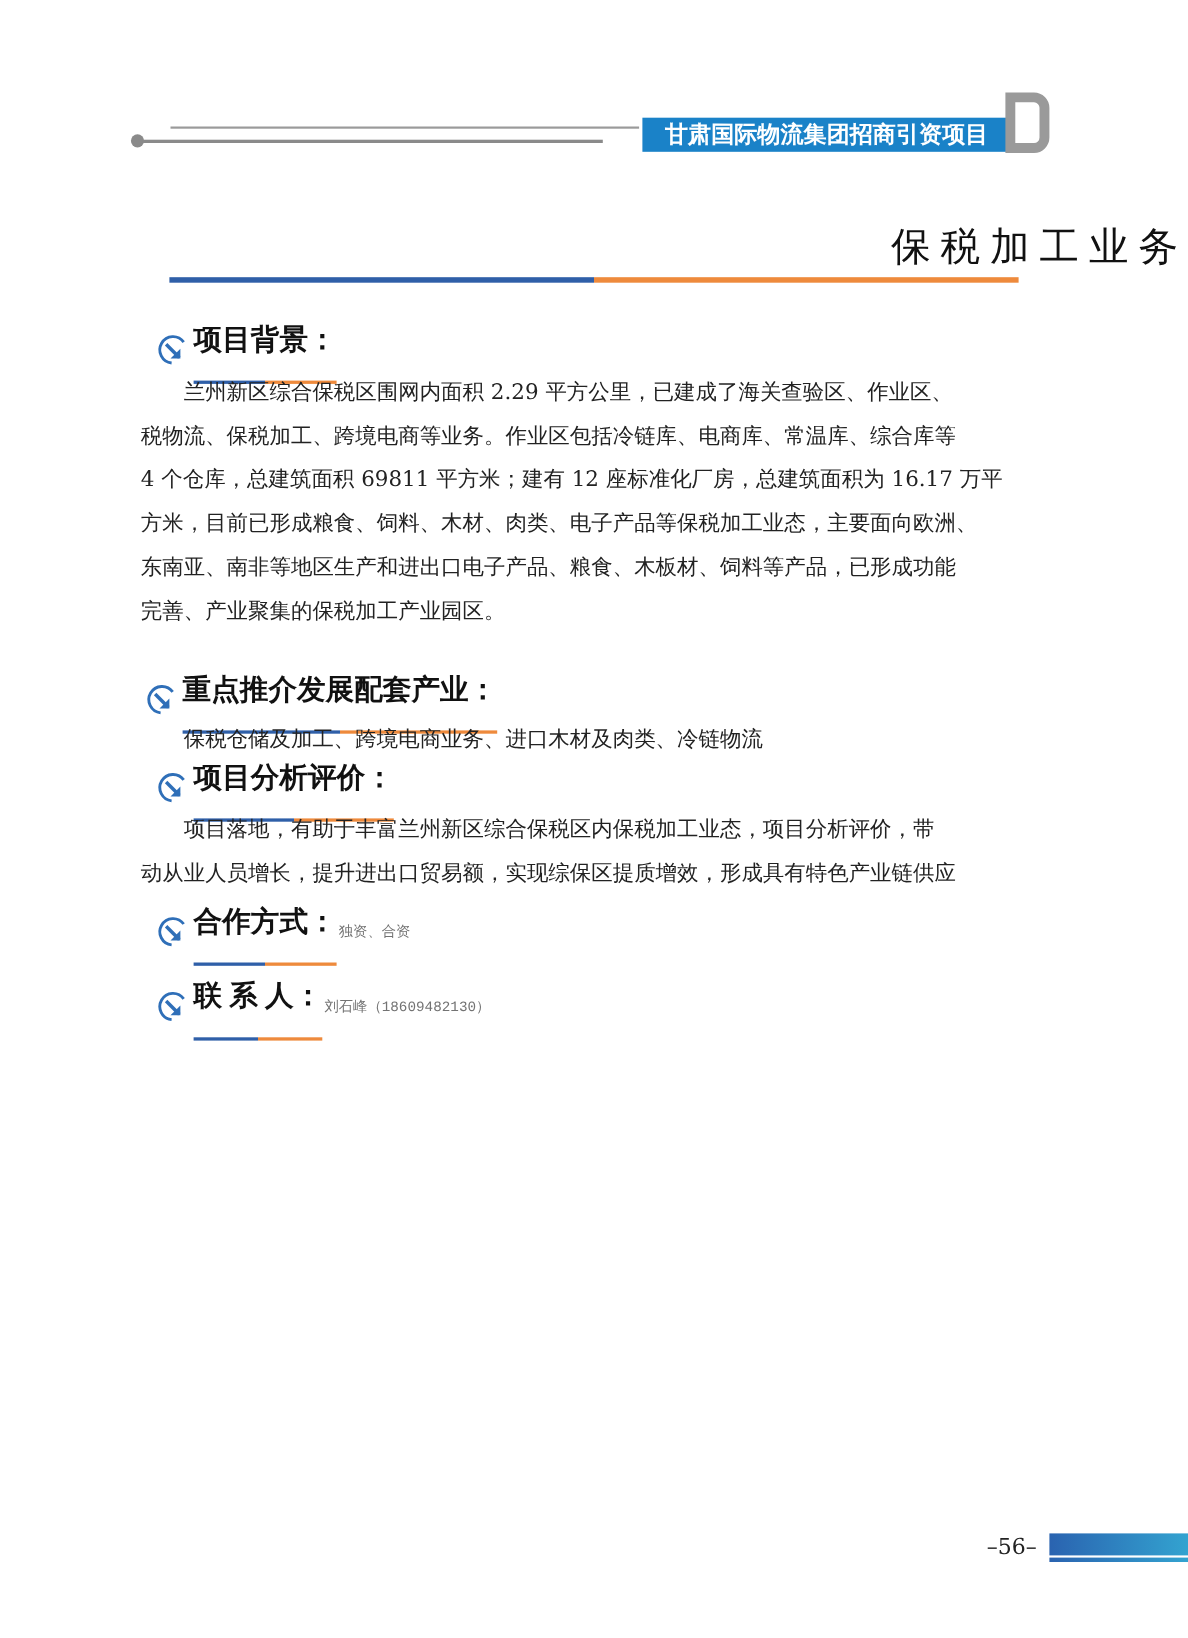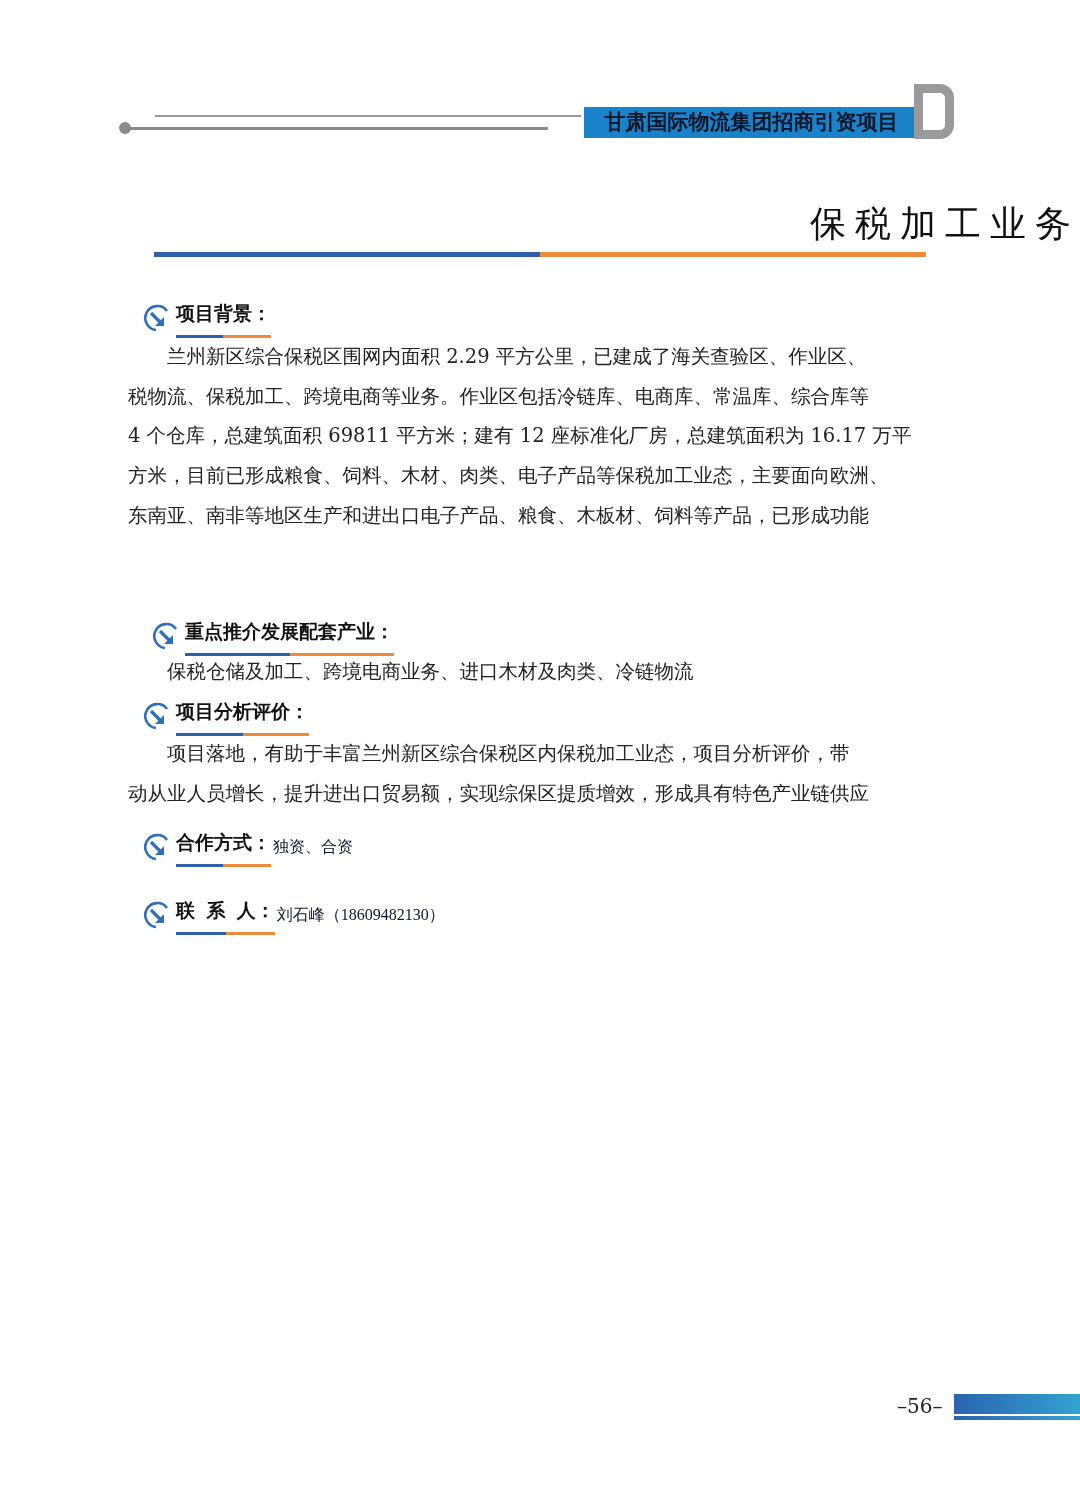--- a/index.html
+++ b/index.html
@@ -2,37 +2,37 @@
 <html><head>
 <meta charset="utf-8">
 <style>
   html, body { margin:0; padding:0; background:#ffffff; }
   body { width:1080px; height:1489px; position:relative; overflow:hidden;
          font-family:"DejaVu Serif","Liberation Serif",serif; color:#222; }
   .hdr-line-top { position:absolute; left:155px; top:115px; width:426px; height:2px; background:#9a9a9a; }
   .hdr-line-bot { position:absolute; left:126px; top:127px; width:422px; height:3px; background:#8a8a8a; }
   .hdr-dot { position:absolute; left:119px; top:122px; width:12px; height:12px; border-radius:50%; background:#8a8a8a; }
   .hdr-banner { position:absolute; left:584px; top:107px; width:335px; height:31px; background:#1a82c8;
-                color:#0f172a; font-family:"DejaVu Sans","Liberation Sans",sans-serif; font-weight:bold;
+                color:#ffffff; font-family:"DejaVu Sans","Liberation Sans",sans-serif; font-weight:bold;
                 font-size:21px; line-height:31px; text-align:center; letter-spacing:0px; white-space:nowrap; }
   .hdr-letter { position:absolute; left:914px; top:84px; width:40px; height:55px; border:9px solid #9a9a9a;
                 border-radius:0 14px 14px 0; box-sizing:border-box; }
   .title { position:absolute; left:0; width:1080px; top:200px; text-align:right;
            font-family:"DejaVu Sans","Liberation Sans",sans-serif; font-size:36px; letter-spacing:9px; color:#111; }
   .title-bar { position:absolute; top:252px; height:5px; }
   .tb-blue { left:154px; width:386px; background:#2f5fa8; }
   .tb-orange { left:540px; width:386px; background:#ee8a3c; }
 
   .sec-head { position:absolute; display:flex; align-items:center; height:32px; }
   .sec-icon { width:30px; height:30px; position:relative; margin-right:4px; }
-  .sec-label { font-family:Liberation Mono, monospace; font-weight:bold; font-size:19px; color:#111;
-               position:relative; padding-bottom:8px; white-space:nowrap; }
+  .sec-label { font-family:Liberation Serif, serif; font-weight:bold; font-size:26px; color:#111;
+               position:relative; padding-bottom:20px; white-space:nowrap; }
   .sec-label .ul { position:absolute; left:0; bottom:-3px; height:3px; width:100%;
                    background:linear-gradient(to right,#2f5fa8 0 50%,#ee8a3c 50% 100%); }
-  .sec-value { font-family:Liberation Serif, serif; font-size:16px; color:#0f172a; margin-left:2px; white-space:nowrap; }
+  .sec-value { font-family:Liberation Mono, monospace; font-size:13px; color:#737373; margin-left:2px; white-space:nowrap; }
 
   .para { position:absolute; left:128px; width:826px; font-size:19.5px; line-height:39.7px; color:#222;
           text-align:justify; }
   .para .ln { display:block; white-space:nowrap; }
   .page-num { position:absolute; left:897px; top:1394px; font-size:20px; color:#222; }
   .pg-bar1 { position:absolute; left:954px; top:1394px; width:126px; height:20px;
              background:linear-gradient(to right,#2a63b0,#33a3d0); }
   .pg-bar2 { position:absolute; left:954px; top:1416px; width:126px; height:4px;
              background:linear-gradient(to right,#2a63b0,#33a3d0); }
 </style>
@@ -58,23 +58,24 @@
       </svg>
   </span>
   <span class="sec-label"><span>项目背景：</span><span class="ul"></span></span>
 </div>
 <div class="para" style="top:337px;">
   <span class="ln">　　兰州新区综合保税区围网内面积 2.29 平方公里，已建成了海关查验区、作业区、</span>
   <span class="ln">税物流、保税加工、跨境电商等业务。作业区包括冷链库、电商库、常温库、综合库等</span>
   <span class="ln">4 个仓库，总建筑面积 69811 平方米；建有 12 座标准化厂房，总建筑面积为 16.17 万平</span>
   <span class="ln">方米，目前已形成粮食、饲料、木材、肉类、电子产品等保税加工业态，主要面向欧洲、</span>
   <span class="ln">东南亚、南非等地区生产和进出口电子产品、粮食、木板材、饲料等产品，已形成功能</span>
+  <span class="ln">完善、产业聚集的保税加工产业园区。</span>
 </div>
 
-<div class="sec-head" style="left:151px; top:620px;">
+<div class="sec-head" style="left:132px; top:620px;">
   <span class="sec-icon">
     <svg width="30" height="30" viewBox="0 0 30 30">
         <path d="M25 8 A12 12 0 1 0 14 27" fill="none" stroke="#2f6fb8" stroke-width="2.6"></path>
         <path d="M9 10 L21 22" stroke="#2f6fb8" stroke-width="3.2"></path>
         <path d="M13 23 L22 23 L22 14 Z" fill="#2f6fb8"></path>
       </svg>
   </span>
   <span class="sec-label"><span>重点推介发展配套产业：</span><span class="ul"></span></span>
 </div>
 <div class="para" style="top:654px;font-family:Liberation Mono, monospace;">

